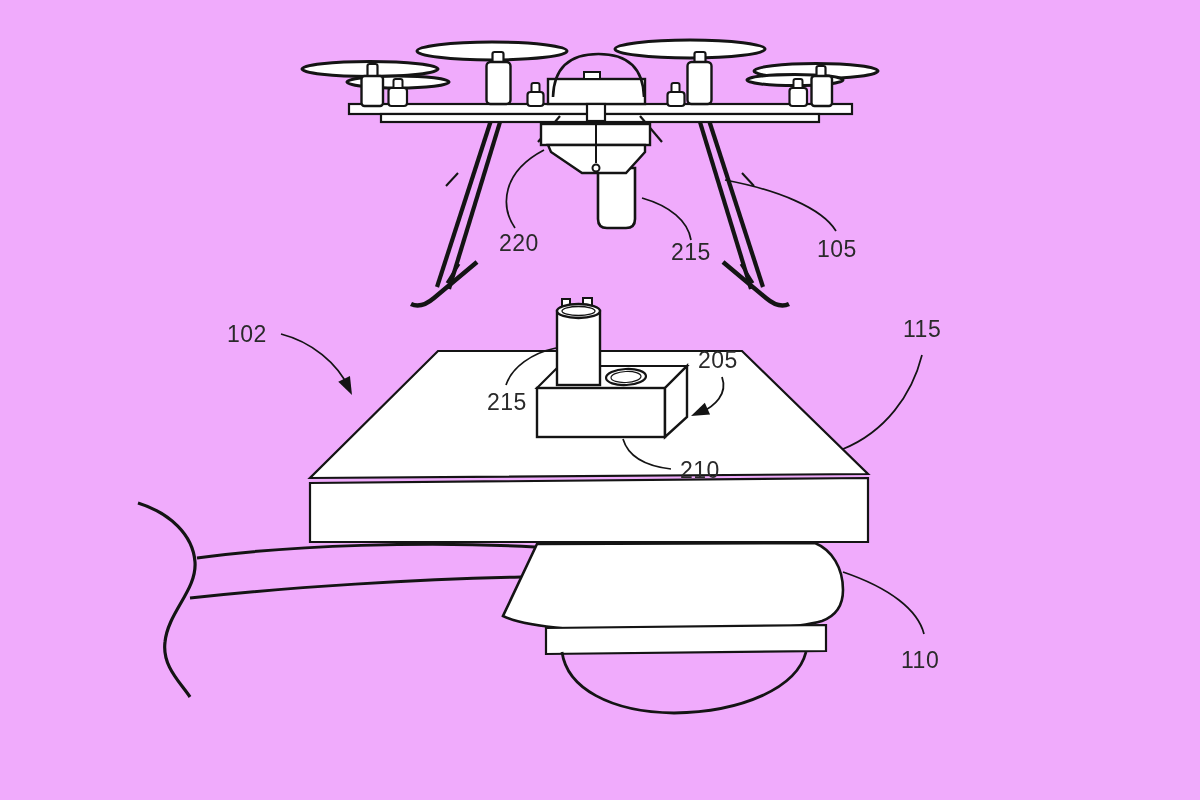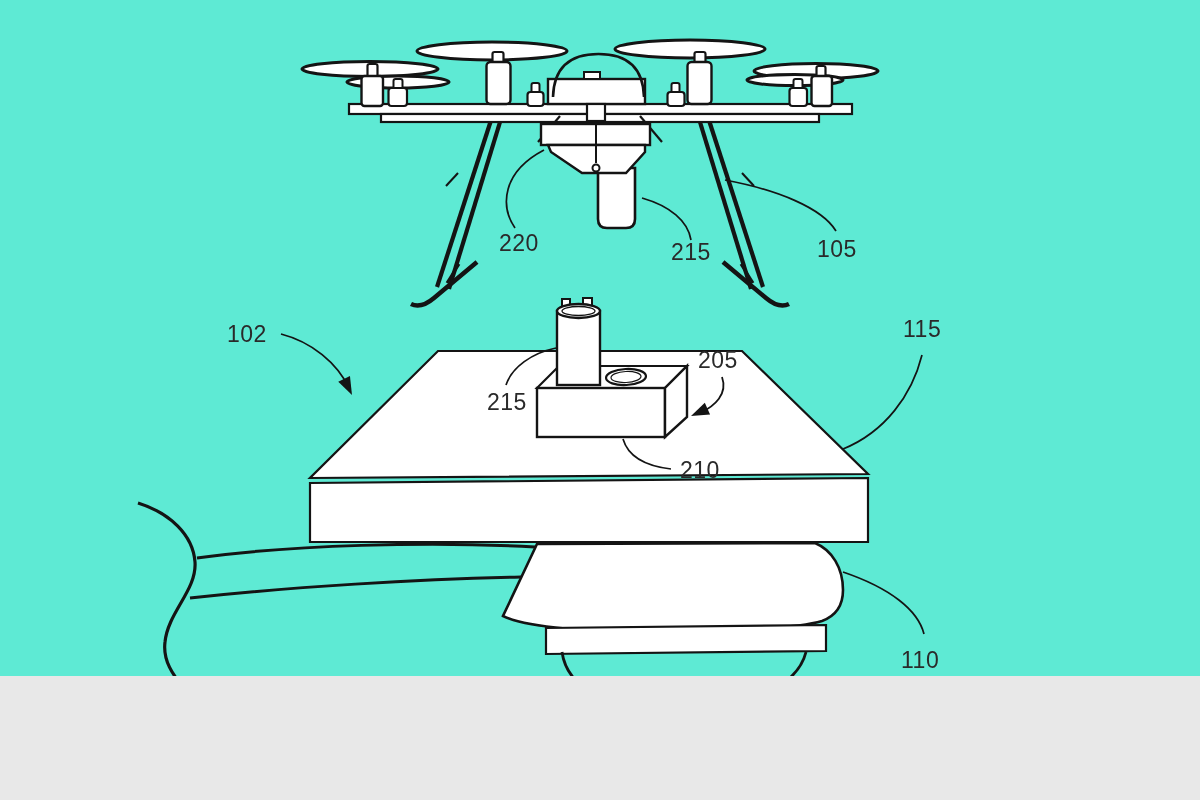--- a/index.html
+++ b/index.html
@@ -1,17 +1,17 @@
 <!DOCTYPE html>
 <html><head>
 <meta charset="utf-8">
 <style>
   html,body{margin:0;padding:0;background:#e8e8e8;}
   .stage{
-    position:relative;width:1200px;height:676px;background:#5eead4;
+    position:relative;width:1200px;height:800px;background:#f0abfc;
     font-family:"Liberation Sans", sans-serif;overflow:hidden;
   }
   svg{position:absolute;left:0;top:0;}
   .ln{fill:none;stroke:#141414;}
   .wh{fill:#ffffff;stroke:#141414;}
   .blk{fill:#141414;stroke:none;}
   text.ref{
     font-family:"Liberation Sans", sans-serif;
     font-size:23px;fill:#2a2a2a;letter-spacing:0.5px;
   }

